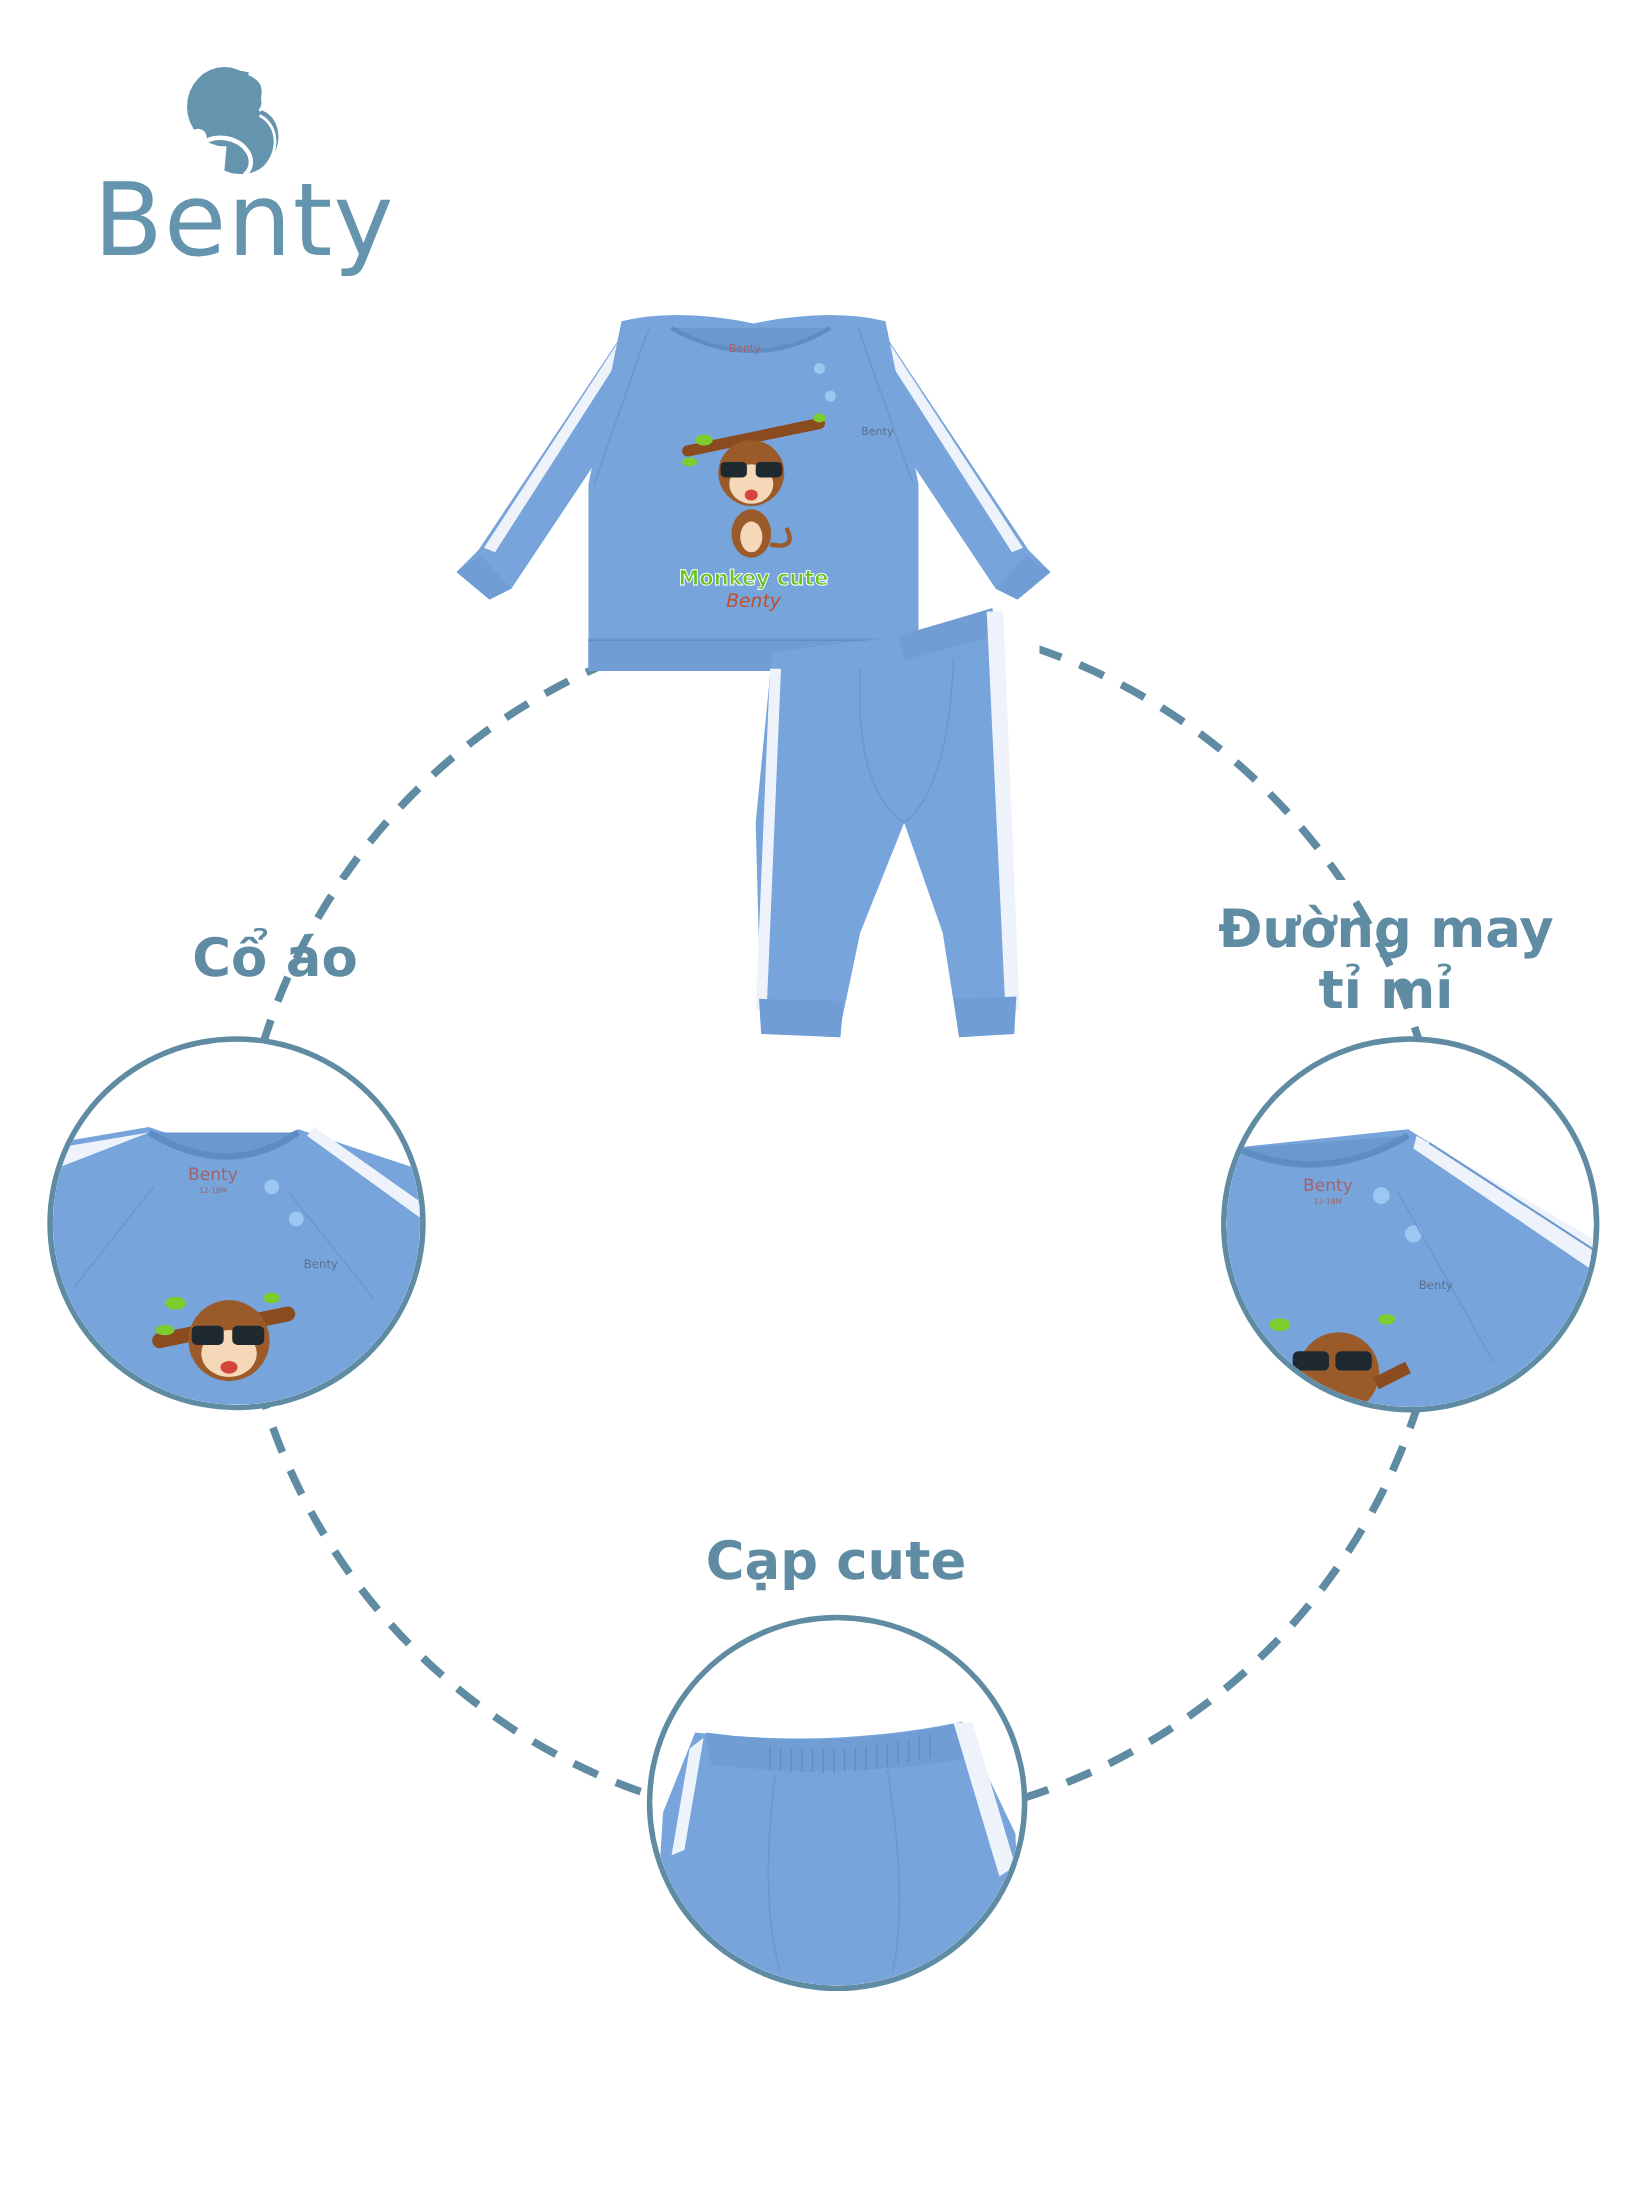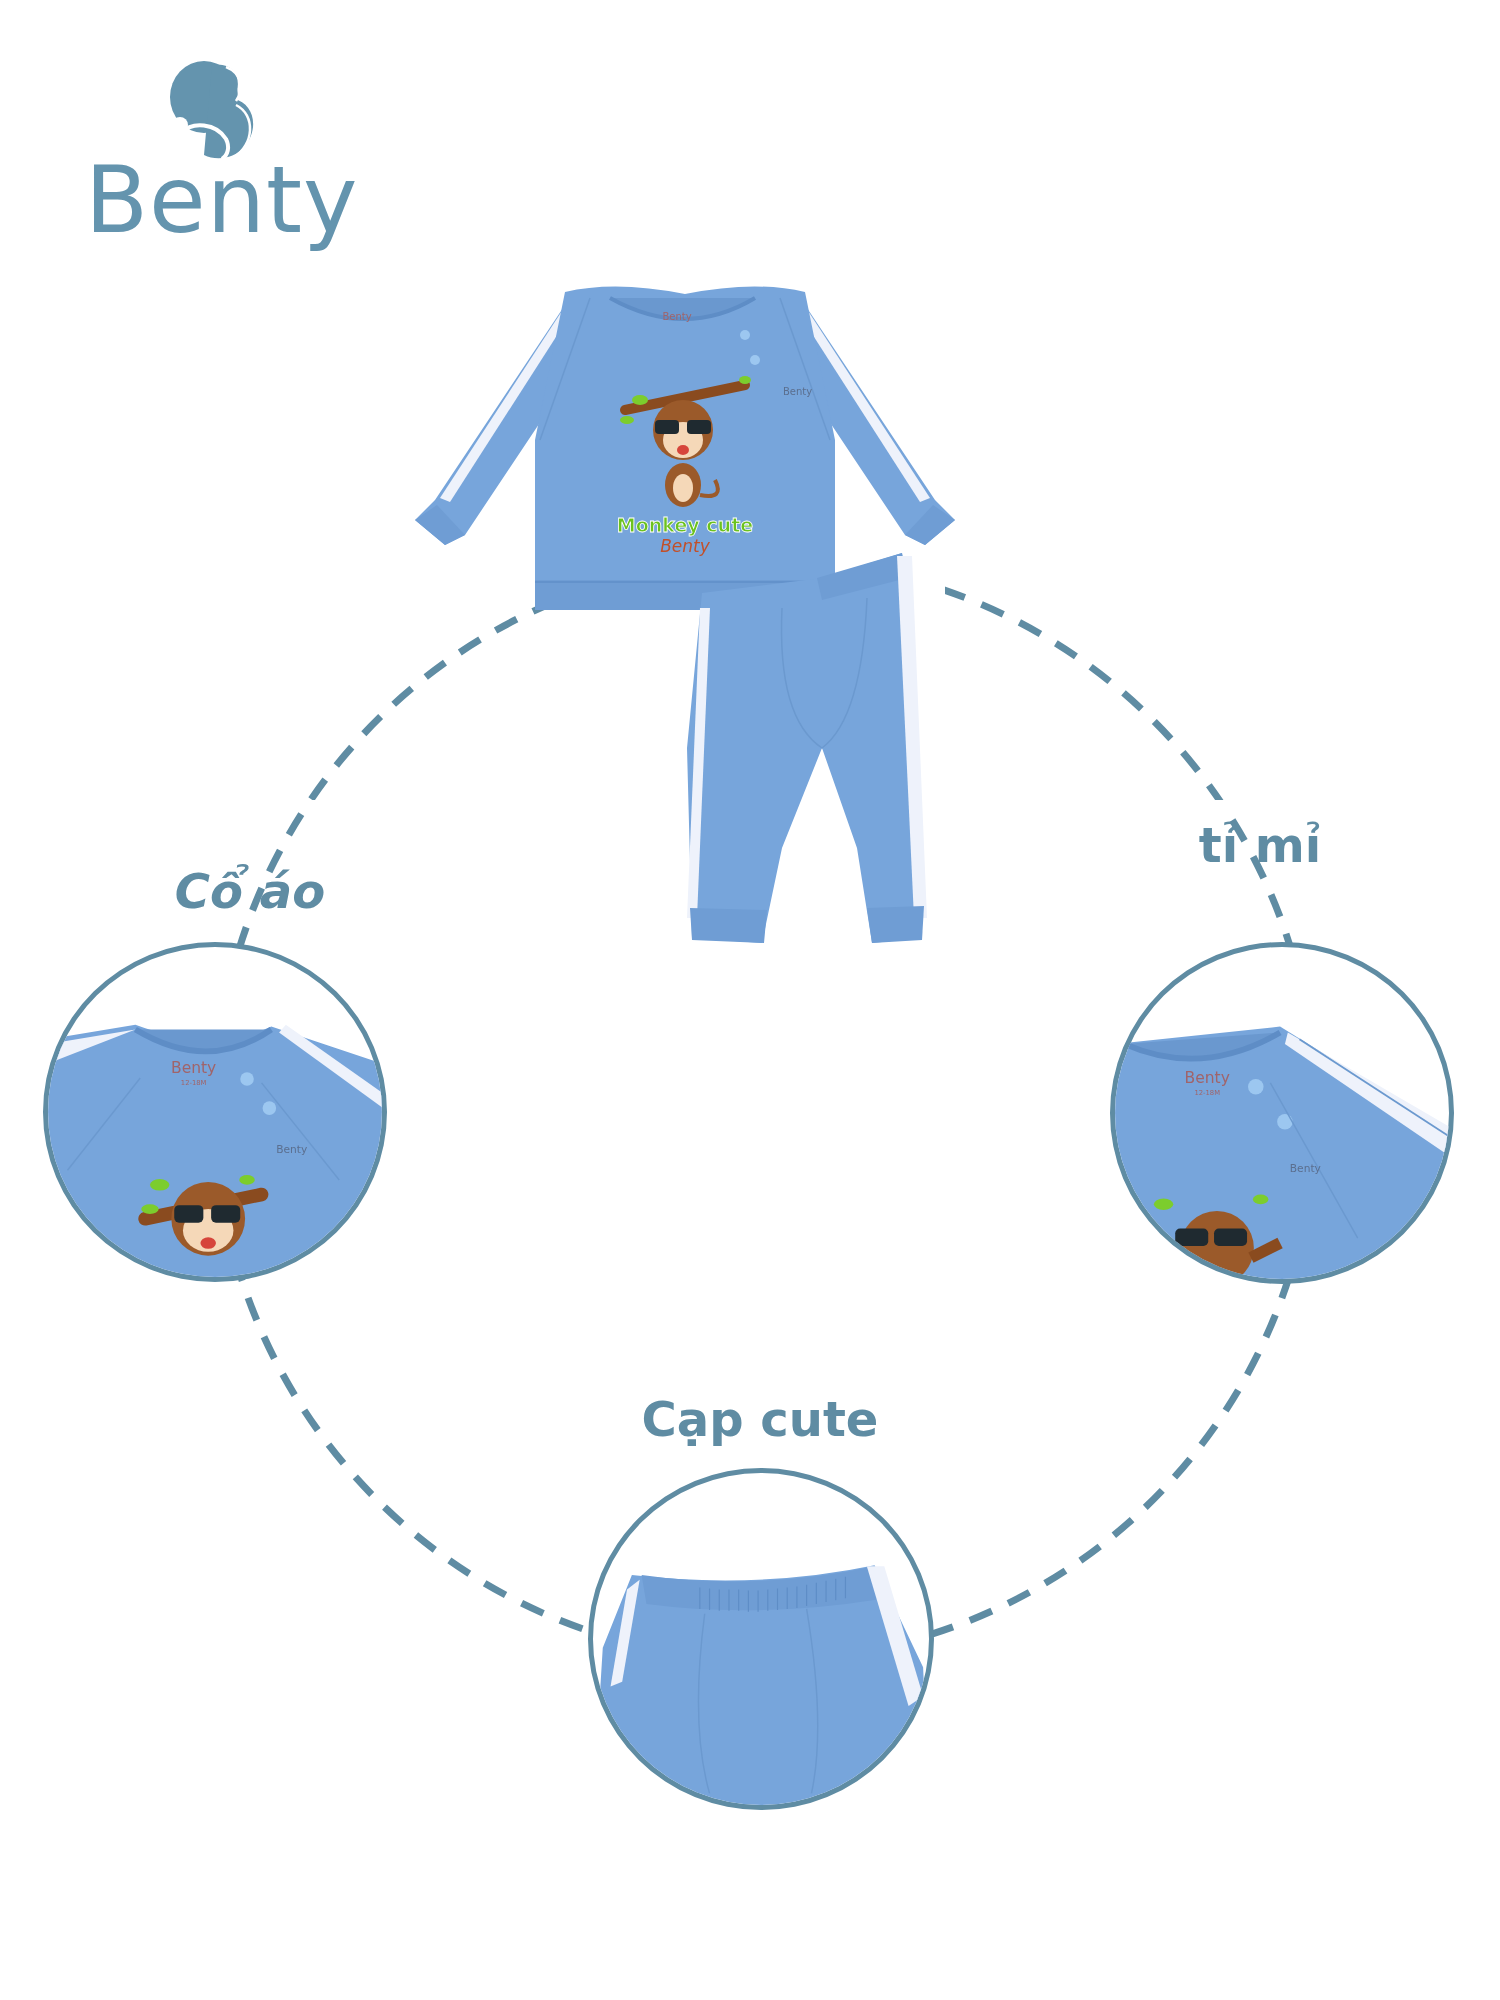--- a/index.html
+++ b/index.html
@@ -6,21 +6,21 @@
   body { width: 1500px; height: 2000px; position: relative; overflow: hidden;
          font-family: "DejaVu Sans", sans-serif; }
   .abs { position: absolute; }
   .logo { left: 80px; top: 55px; width: 280px; height: 230px; }
   .logo-mark { position: absolute; left: 84px; top: 4px; width: 100px; height: 104px; }
   .logo-text { position: absolute; left: 5px; top: 100px; font-family: "DejaVu Sans", sans-serif;
                font-size: 92px; color: #6494ae; letter-spacing: 1px; line-height: 1; font-weight: 400; }
   .bg-svg { position: absolute; left: 0; top: 0; width: 1500px; height: 2000px; }
   .label { position: absolute; color: #5f8ca3; font-family: "DejaVu Sans", sans-serif;
            font-size: 48px; font-weight: 700; text-align: center; line-height: 1.15; white-space: nowrap; }
-  .label-collar { left: 140px; top: 864px; width: 220px; font-style: italic; }
+  .label-collar { left: 140px; top: 844px; width: 220px; }
   .label-seam { left: 1070px; top: 818px; width: 380px; }
   .label-waist { left: 600px; top: 1392px; width: 320px; }
   .detail-circle { position: absolute; border-radius: 50%; border: 5px solid #5f8ca3;
                    background: #ffffff; overflow: hidden; box-sizing: border-box; }
   .dc-collar { left: 43px; top: 942px; width: 344px; height: 340px; }
   .dc-seam { left: 1110px; top: 942px; width: 344px; height: 342px; }
   .dc-waist { left: 588px; top: 1468px; width: 346px; height: 342px; }
   .detail-circle svg { position: absolute; left: 0; top: 0; width: 100%; height: 100%; }
   .product { position: absolute; }
   .tag-text { font-family: "DejaVu Sans", sans-serif; }
@@ -99,20 +99,21 @@
   <path d="M28 60 L38 60 L25 370 L15 370 Z" fill="#eef2fb"></path>
 
   <path d="M110 60 Q105 170 150 200 Q190 170 195 50" fill="none" stroke="#6b99cf" stroke-width="1.5"></path>
 
   <path d="M18 360 L95 362 L92 395 L20 392 Z" fill="#6f9dd4"></path>
   <path d="M195 360 L252 358 L250 392 L200 395 Z" fill="#6f9dd4"></path>
 </svg>
 
 <div class="label label-collar">Cổ áo</div>
 <div class="label label-seam">
+  <div>Đường may</div>
   <div>tỉ mỉ</div>
 </div>
 <div class="label label-waist">Cạp cute</div>
 
 <div class="detail-circle dc-collar">
   <svg viewBox="0 0 344 340">
     <path d="M0 95 L90 80 Q170 110 230 82 L344 120 L344 340 L0 340 Z" fill="#77a5db"></path>
     <path d="M0 120 L90 85 L0 100 Z" fill="#eef2fb"></path>
     <path d="M238 88 L344 165 L344 150 L245 80 Z" fill="#eef2fb"></path>
     <path d="M90 85 Q165 130 230 85" fill="#6a98cf" stroke="#5e8dc6" stroke-width="6"></path>

